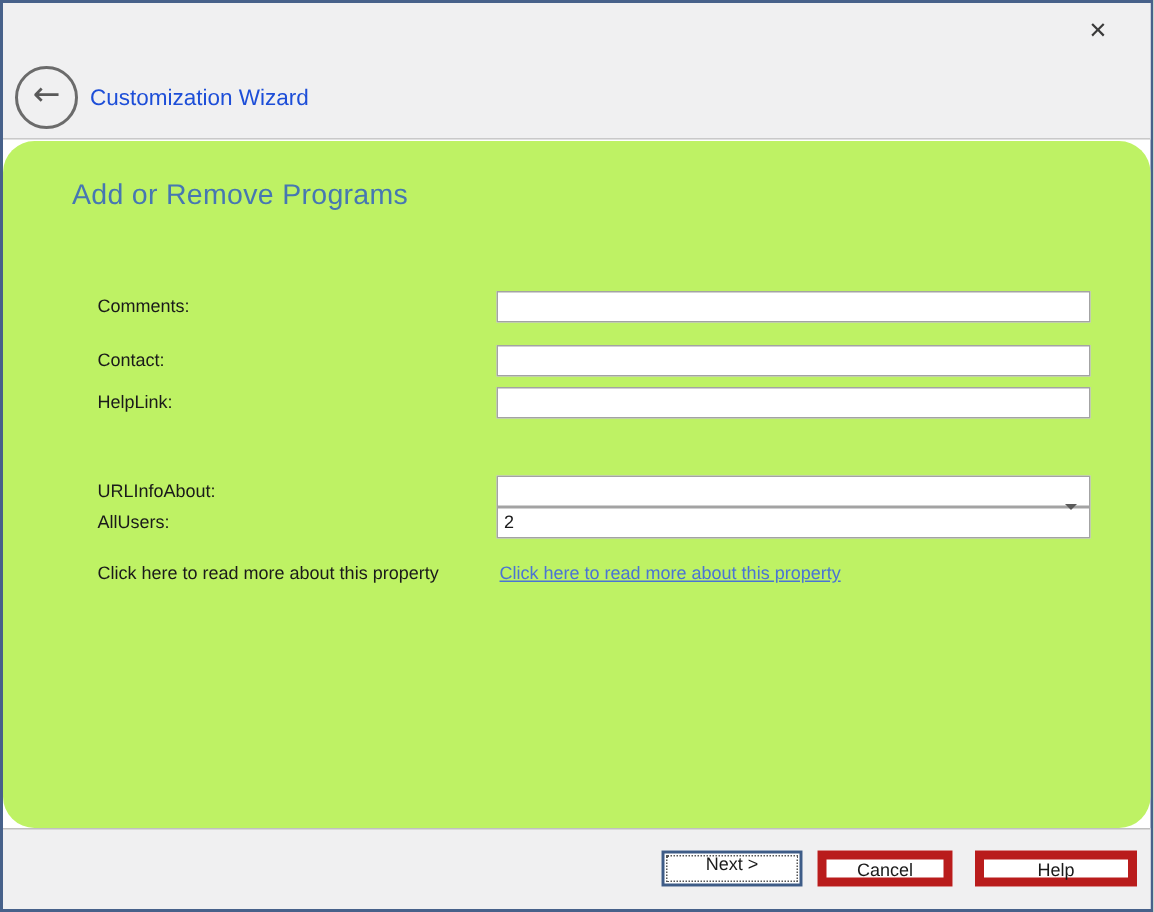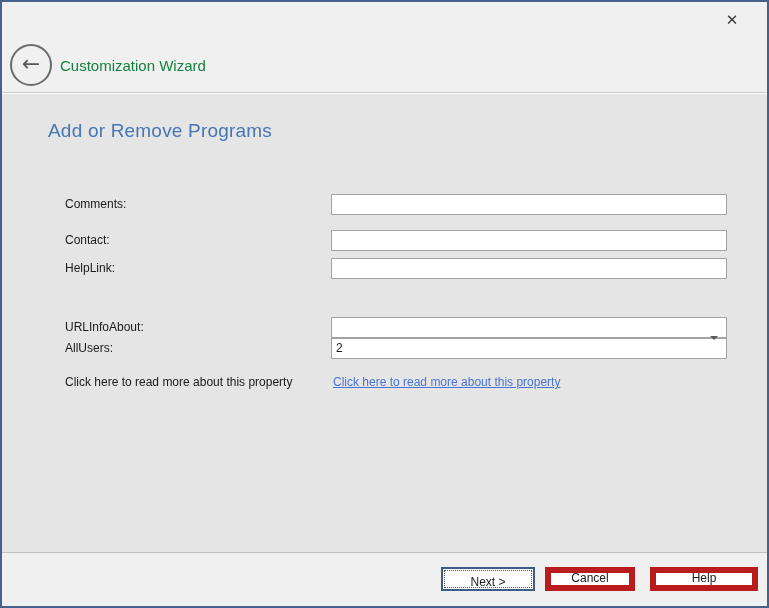--- a/index.html
+++ b/index.html
@@ -30,35 +30,35 @@
     display: flex; align-items: center; justify-content: center;
     cursor: pointer;
   }
   .back-glyph {
     font-size: 22px; line-height: 1; color: #595959;
     font-family: "DejaVu Sans", sans-serif;
     margin-top: -2px;
   }
   .win-title {
     position: absolute; left: 58px; top: 55px;
-    font-size: 15px; color: #15803d; line-height: 18px;
+    font-size: 15px; color: #1d4ed8; line-height: 18px;
   }
   .close-btn {
     position: absolute; left: 714px; top: 4px;
     width: 32px; height: 28px;
     display: flex; align-items: center; justify-content: center;
     cursor: pointer; background: transparent; border: none;
   }
   .close-glyph {
     font-size: 15px; color: #3a3a3a; line-height: 1;
     font-family: "DejaVu Sans", sans-serif;
   }
 
   
-  .main { position: absolute; left: 0; right: 0; top: 92px; bottom: 54px; background: #e5e5e5; }
+  .main { position: absolute; left: 0; right: 0; top: 92px; bottom: 54px; background: #bef264; border-radius: 21px; }
   .page-heading {
     position: absolute; left: 46px; top: 26px;
     font-size: 19px; color: #4677b2; font-weight: 400; letter-spacing: 0.2px;
   }
 
   .form-row { position: absolute; left: 0; right: 0; height: 21px; }
   .row-0 { top: 100px; }
   .row-1 { top: 136px; }
   .row-2 { top: 164px; }
   .row-3 { top: 223px; padding-left: 31px; }
@@ -114,21 +114,21 @@
   .footer {
     position: absolute; left: 0; right: 0; bottom: 0; height: 54px;
     background: #f0f0f1;
     border-top: 1px solid #c0c0c0;
   }
   .btn {
     position: absolute; top: 14px; height: 24px;
     background: #ffffff;
     font-family: "Liberation Sans", sans-serif;
     font-size: 12px; color: #1a1a1a;
-    display: flex; align-items: flex-end; justify-content: center;
+    display: flex; align-items: flex-start; justify-content: center;
     cursor: pointer;
   }
   .btn-default {
     left: 439px; width: 94px;
     border: 2px solid #3e5c87;
   }
   .btn-default .focus-rect {
     position: absolute; inset: 1px;
     border: 1px dotted #555555;
     pointer-events: none;

